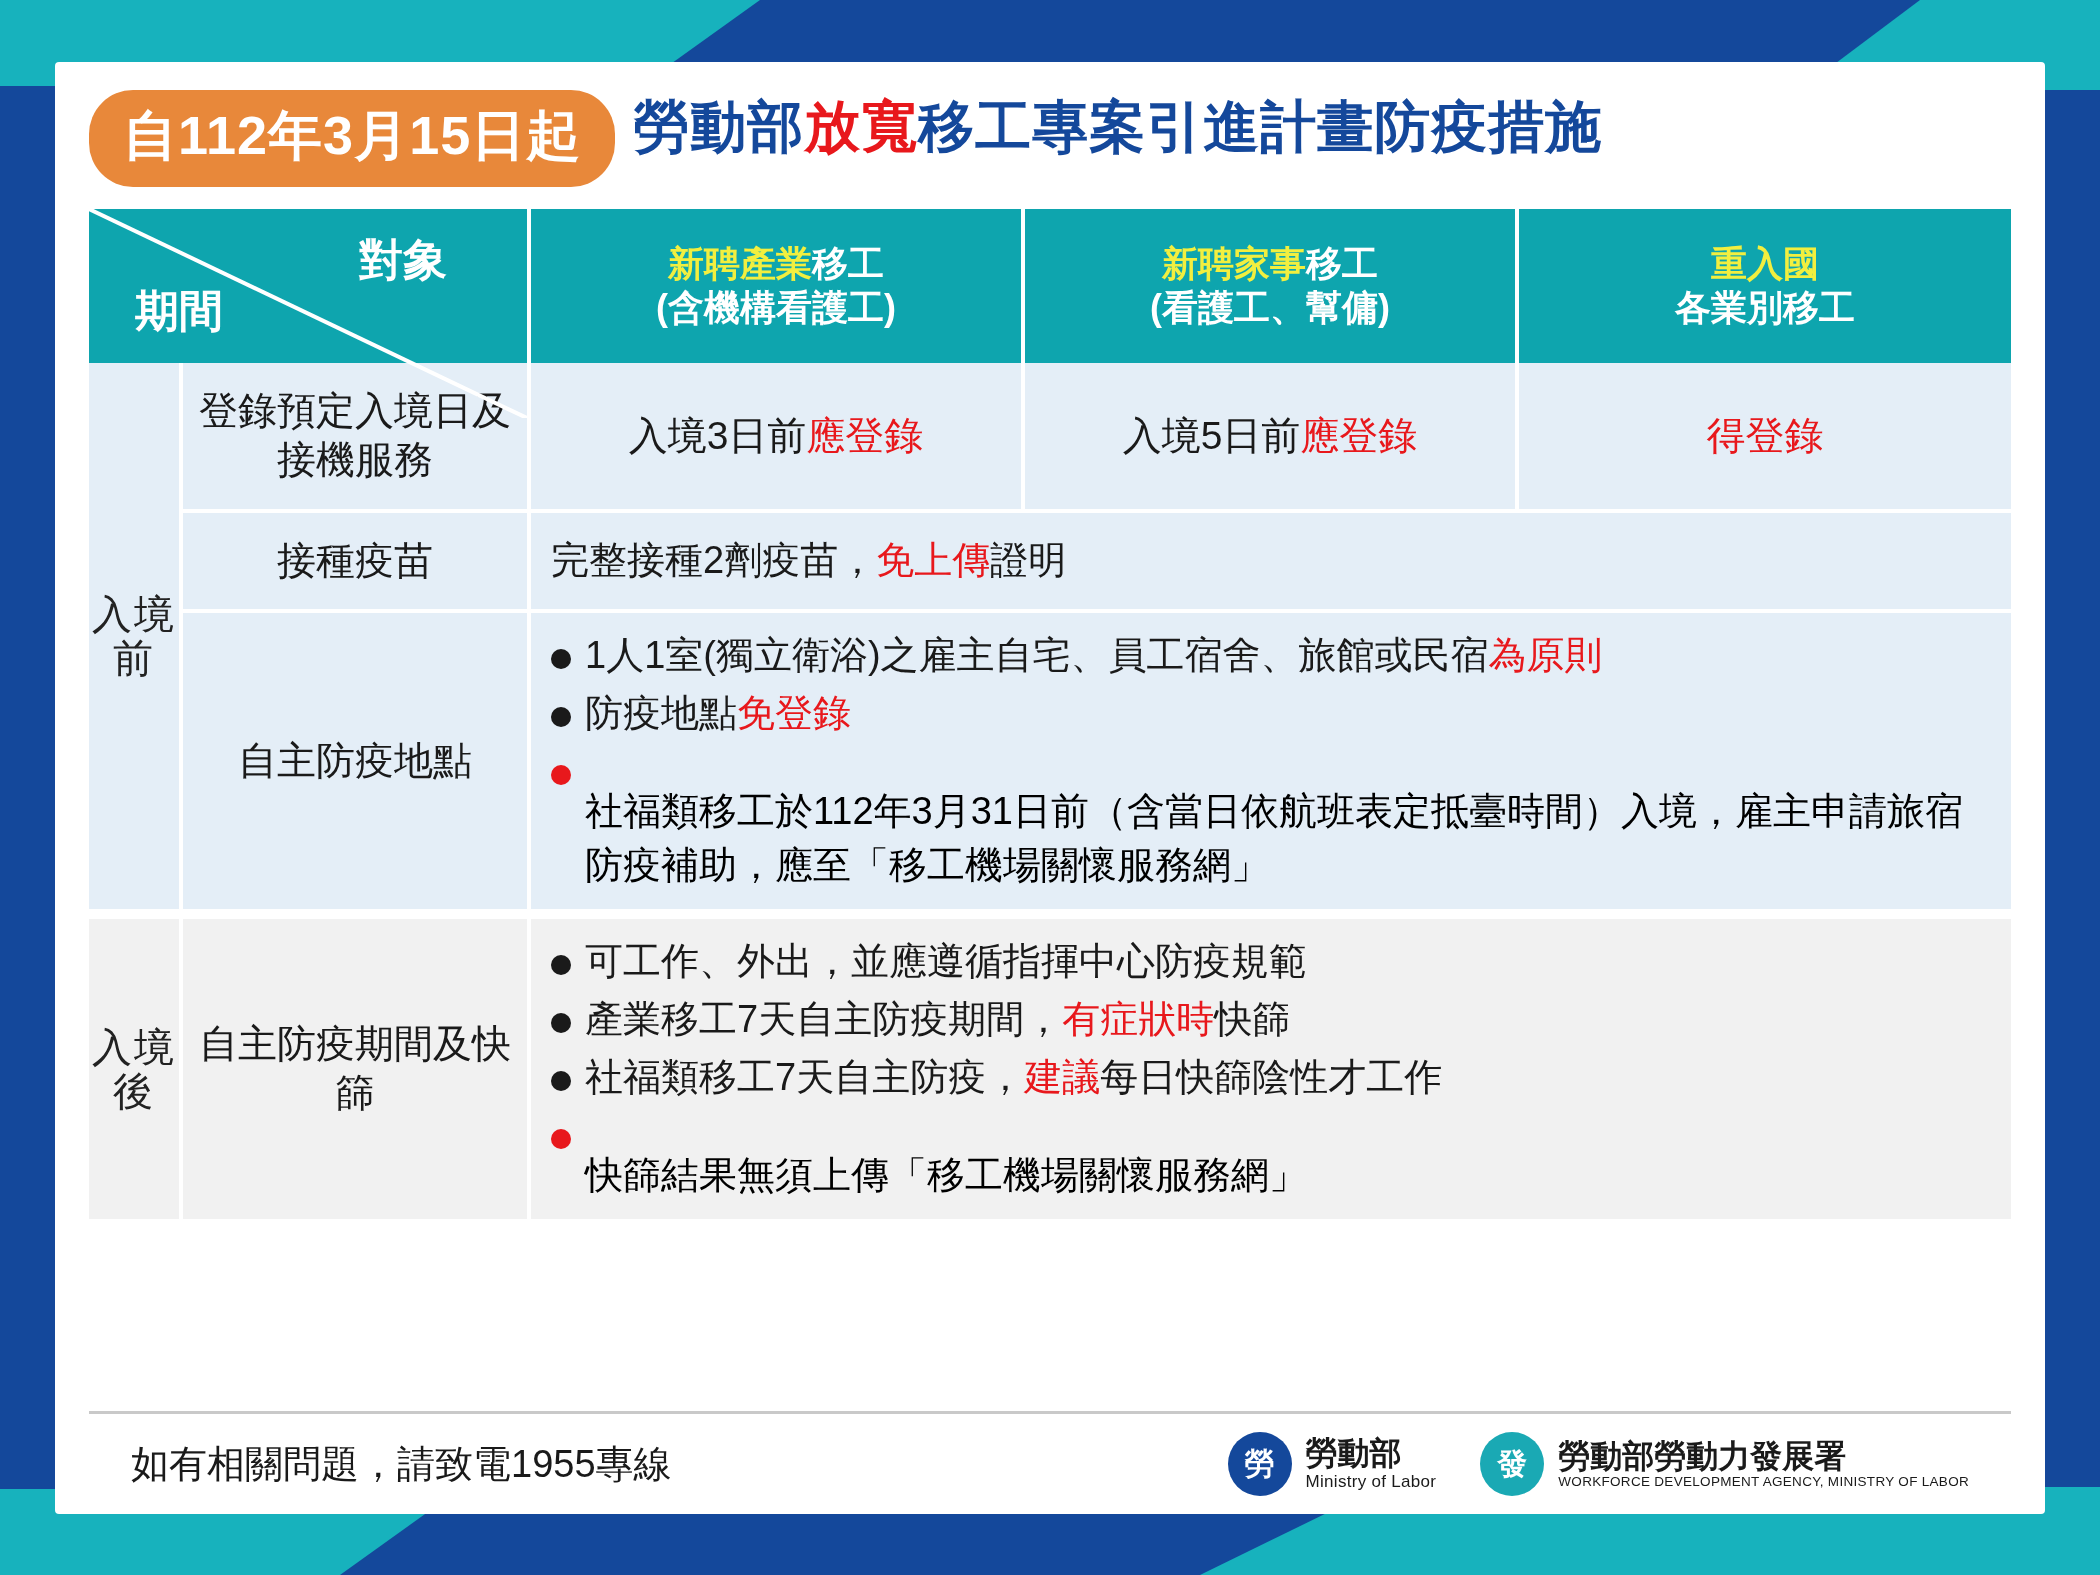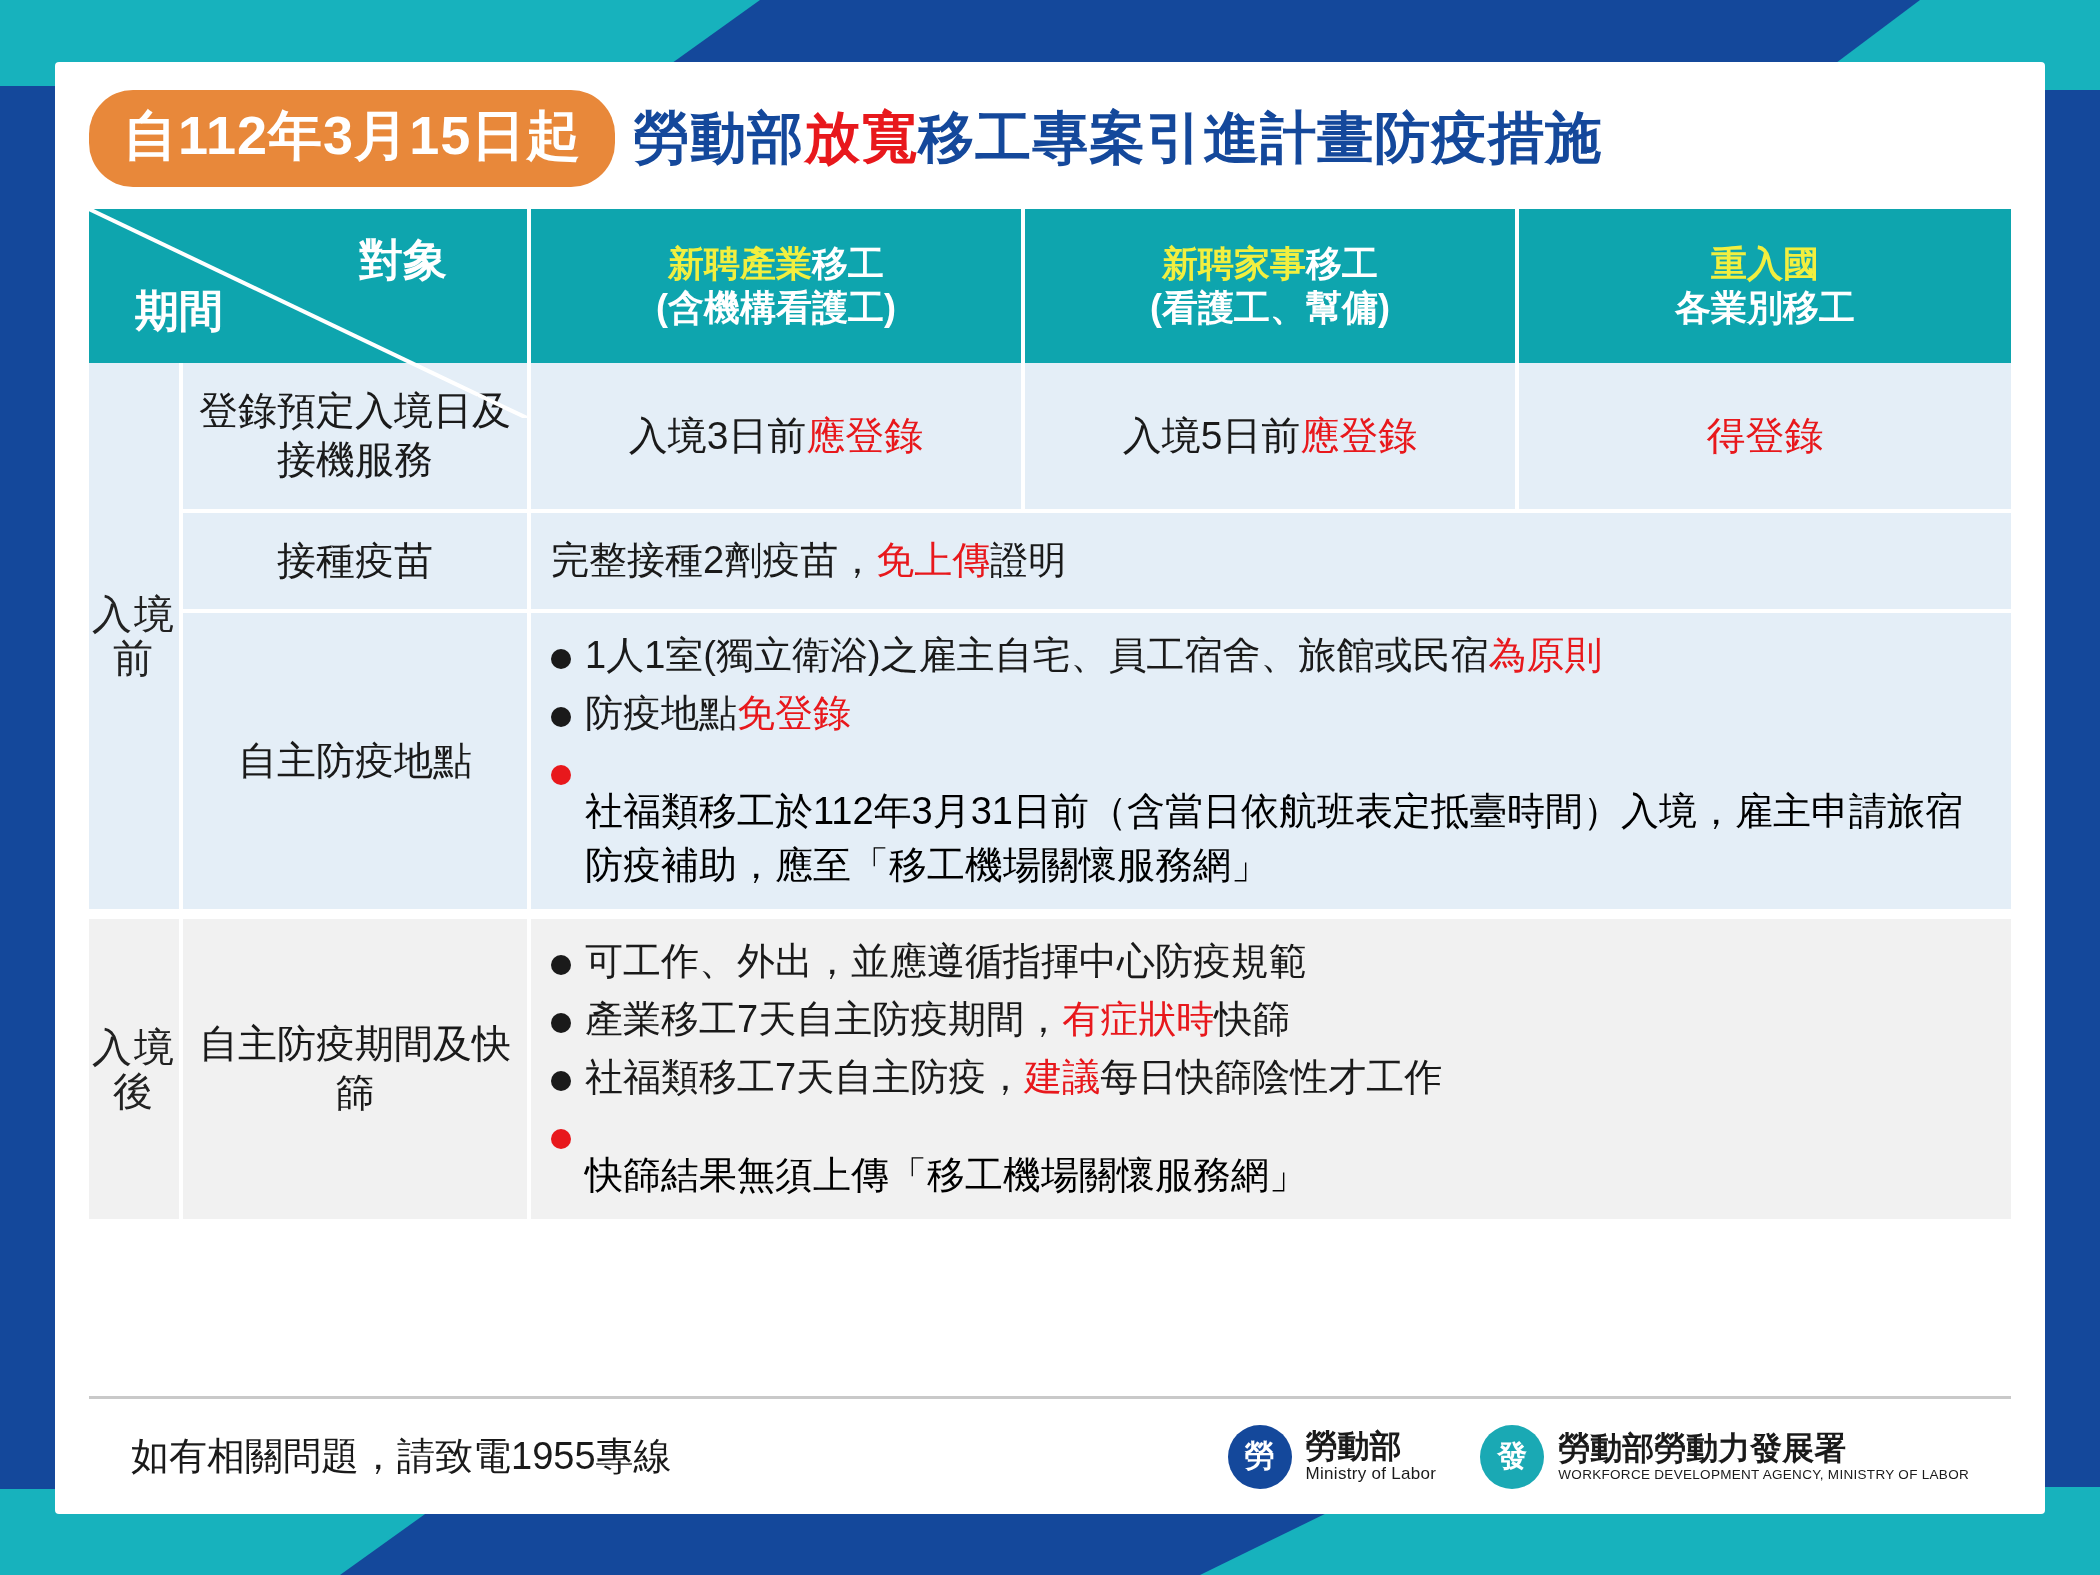--- a/index.html
+++ b/index.html
@@ -41,21 +41,21 @@
   }
   .card {
     position: absolute;
     left: 55px; top: 62px;
     width: 1990px; height: 1452px;
     background: #ffffff;
     border-radius: 4px;
   }
   
   .header {
-    display: flex; align-items: center;
+    display: flex; align-items: flex-start;
     padding: 28px 34px 6px 34px;
     gap: 18px;
   }
   .date-pill {
     background: #e8883a;
     color: #ffffff;
     font-size: 54px;
     font-weight: bold;
     border-radius: 44px;
     padding: 10px 34px 14px 34px;
@@ -151,21 +151,21 @@
   .bul.redtxt .txt { color: #000000; margin-top: 40px; }
   .bg-pre { background: #e4eef7; }
   .bg-post { background: #f1f1f1; }
   .sep-h { border-top: 4px solid #ffffff; }
   .sep-v { border-left: 4px solid #ffffff; }
   .block-gap { height: 10px; background: #ffffff; }
   
   .footer {
     position: absolute;
     left: 0; right: 0; bottom: 0;
-    height: 118px;
+    height: 103px;
     display: flex; align-items: center; justify-content: space-between;
     padding: 0 42px;
     border-top: 3px solid #c9c9c9;
     margin: 0 34px;
     width: calc(100% - 68px);
   }
   .foot-note { font-size: 38px; color: #1a1a1a; }
   .logos { display: flex; align-items: center; gap: 44px; }
   .logo { display: flex; align-items: center; gap: 14px; }
   .logo-mark {

